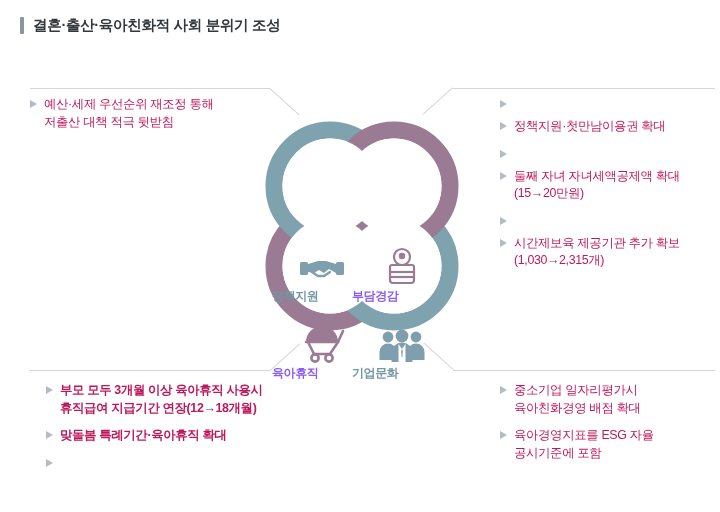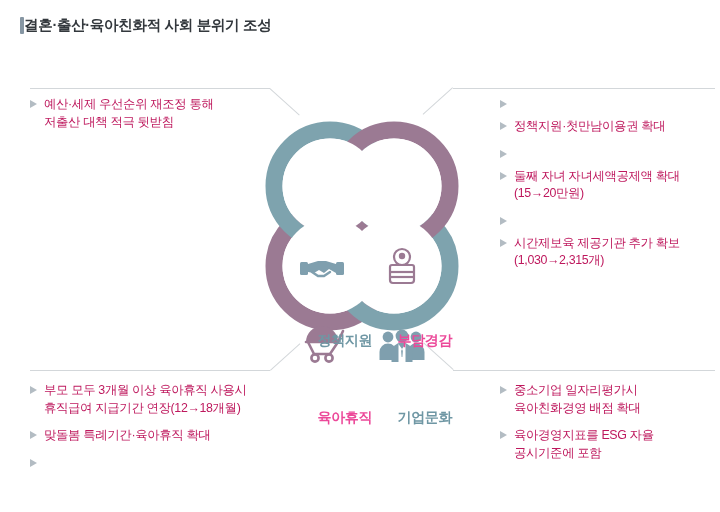--- a/index.html
+++ b/index.html
@@ -9,21 +9,21 @@
     font-family:"Liberation Sans","DejaVu Sans",sans-serif;
     color:#3f4449;
     overflow:hidden;
     position:relative;
   }
   .page{position:absolute;inset:0;}
 
   
   .title-row{
     position:absolute;left:20px;top:16px;
-    display:flex;align-items:center;
+    display:flex;align-items:center;gap:9px;
   }
   .title-bar{
     width:4px;height:17px;background:#8696a3;border-radius:1px;
   }
   .title-text{
     font-size:14.5px;font-weight:bold;color:#33383d;letter-spacing:-0.3px;
     white-space:nowrap;
   }
 
   
@@ -44,36 +44,36 @@
     border-top:4.5px solid transparent;
     border-bottom:4.5px solid transparent;
   }
   .item-text{
     font-size:12.4px;line-height:17.5px;color:#be185d;
     letter-spacing:-0.35px;white-space:pre-line;
   }
 
   .list-tl{left:30px;top:96px;width:240px;}
   .list-tr{left:500px;top:96px;width:215px;}
-  .list-bl{left:30px;top:382px;width:250px;}
+  .list-bl{left:46px;top:382px;width:250px;font-weight:bold;}
   .list-br{left:500px;top:382px;width:215px;}
 
   
   .clover{position:absolute;left:262px;top:108px;width:200px;height:232px;}
   .clover svg{display:block;}
   .petal-label{
-    position:absolute;width:100px;text-align:right;
-    font-size:14px;font-weight:bold;letter-spacing:-0.4px;margin-top:44px;
+    position:absolute;width:100px;text-align:left;
+    font-size:12px;font-weight:bold;letter-spacing:-0.4px;
   }
   .pl-tl{left:10px;top:180px;}
   .pl-tr{left:90px;top:180px;}
   .pl-bl{left:10px;top:257px;}
   .pl-br{left:90px;top:257px;}
   .c-teal{color:#6f97a4;}
-  .c-mauve{color:#ec4899;}
+  .c-mauve{color:#8b5cf6;}
 
   .petal-icon{position:absolute;width:48px;height:40px;}
   .pi-tl{left:36px;top:140px;}
   .pi-tr{left:116px;top:138px;}
   .pi-bl{left:36px;top:216px;}
   .pi-br{left:116px;top:218px;}
   .petal-icon svg{display:block;width:100%;height:100%;}
 </style>
 </head>
 <body>

